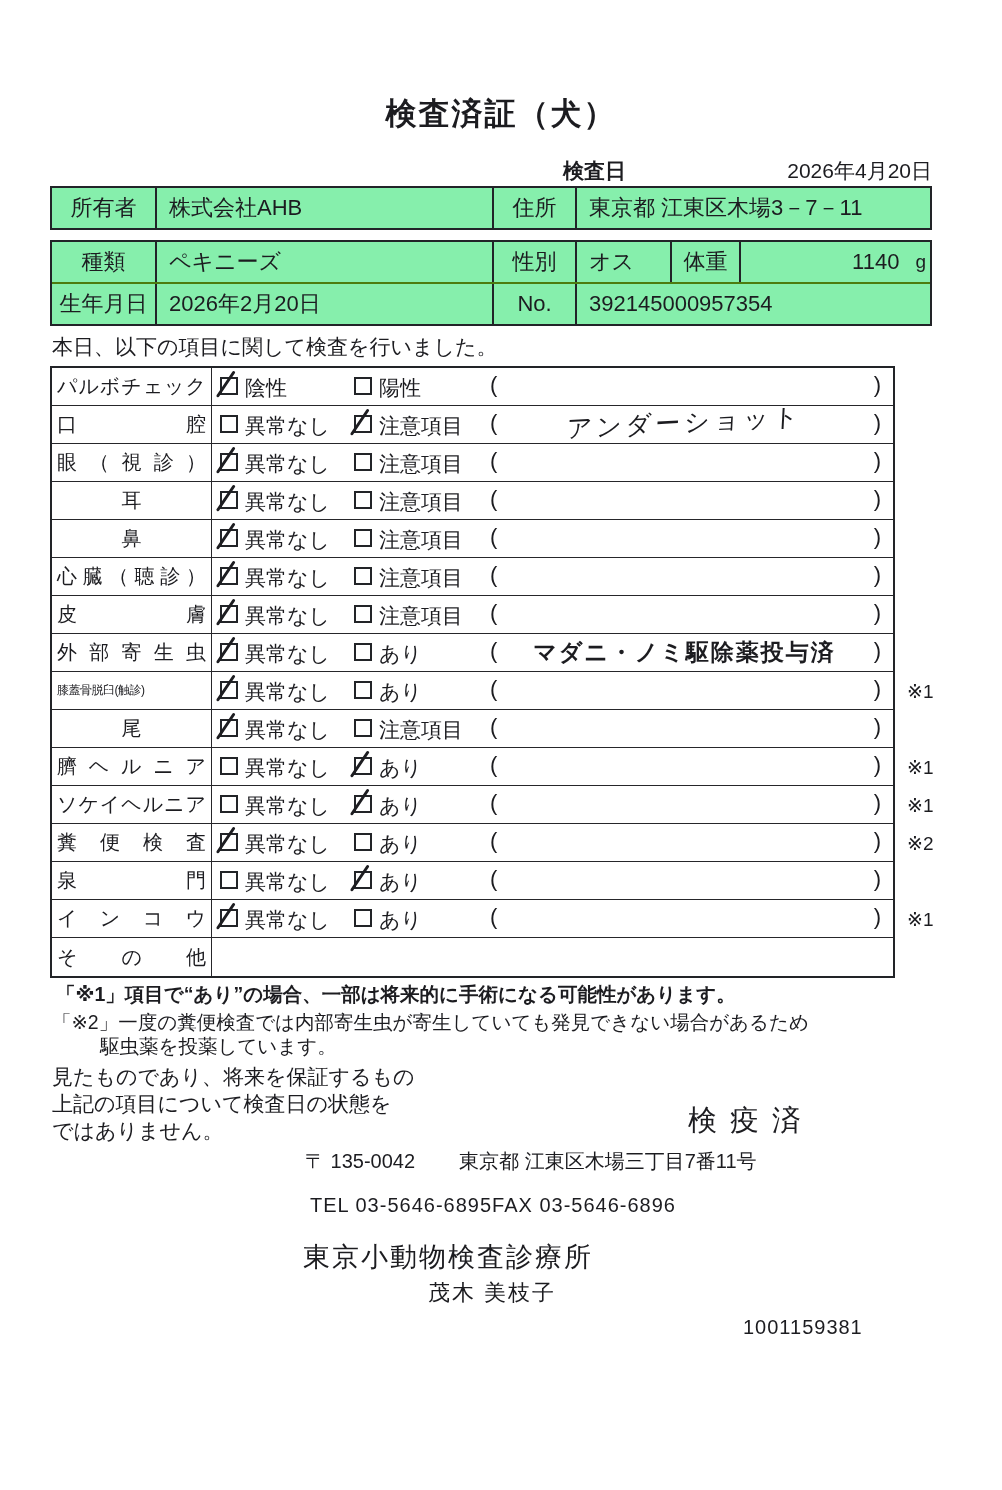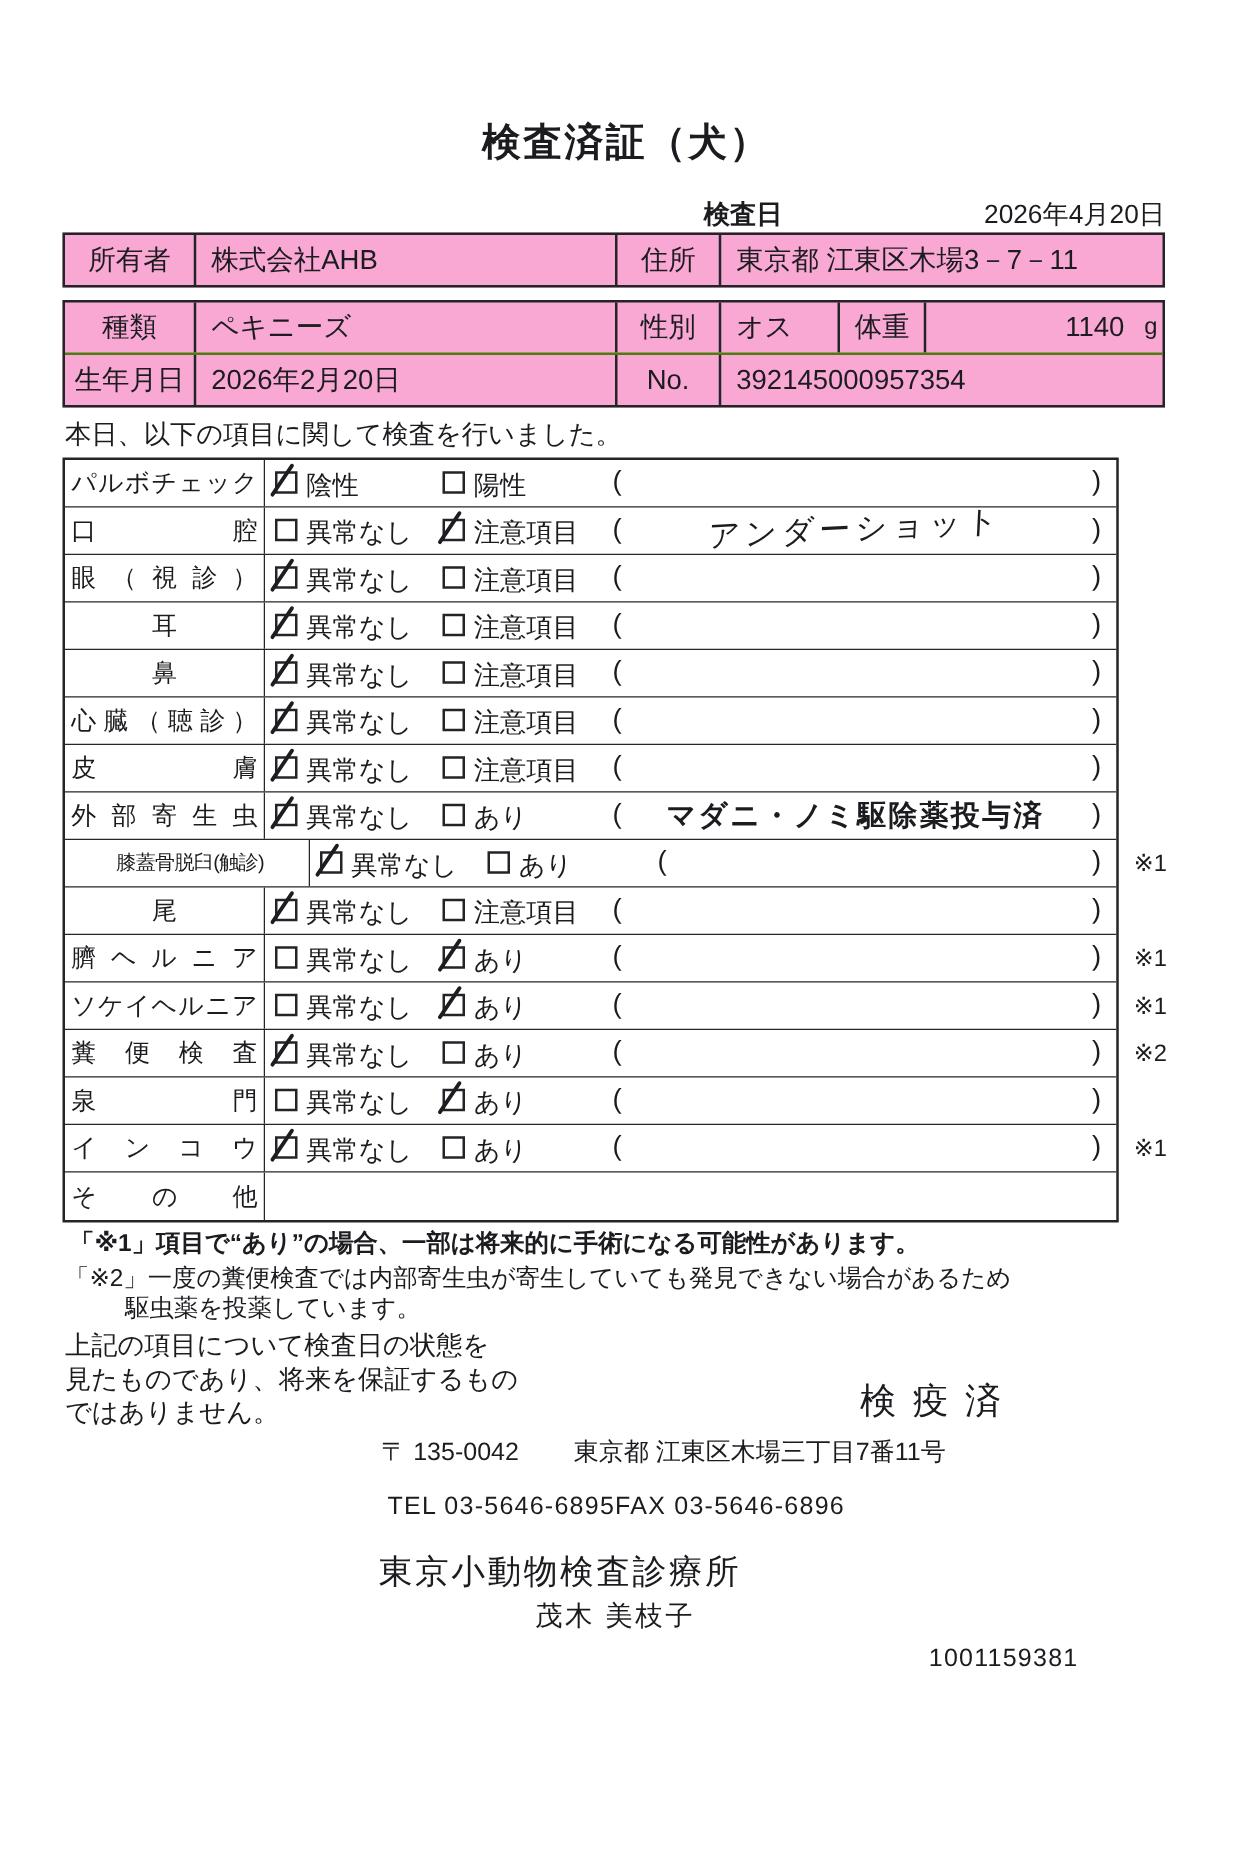--- a/index.html
+++ b/index.html
@@ -7,21 +7,21 @@
     position:relative;width:1002px;height:1490px;background:#fff;
     font-family:"Liberation Sans","DejaVu Sans",sans-serif;color:#1c1c20;
     overflow:hidden;
   }
   .abs{position:absolute;}
   
   .title{top:93px;left:0;width:100%;text-align:center;font-size:31px;font-weight:600;letter-spacing:2px;}
   .date-label{top:157px;left:563px;font-size:21px;font-weight:600;}
   .date-value{top:157px;left:700px;width:232px;text-align:right;font-size:21px;}
   
-  .tbl{border:2px solid #222428;box-sizing:border-box;background:#f9a8d4;}
+  .tbl{border:2px solid #222428;box-sizing:border-box;background:#86efac;}
   .tbl .cell{box-sizing:border-box;border-left:2px solid #222428;display:flex;align-items:center;font-size:22px;}
   .tbl .cell:first-child{border-left:none;}
   .cell.lbl{justify-content:center;font-weight:500;}
   .cell.val{padding-left:12px;}
   .owner-tbl{top:186px;left:50px;width:882px;height:44px;display:flex;}
   .pet-tbl{top:240px;left:50px;width:882px;height:86px;display:flex;flex-direction:column;}
   .pet-row{display:flex;flex:1;box-sizing:border-box;}
   .pet-row+.pet-row{border-top:2px solid #4d7c0f;}
   .w-lab{width:103px;flex:none;}
   .w-val1{width:337px;flex:none;}
@@ -34,21 +34,21 @@
   
   .intro{top:333px;left:52px;font-size:21px;font-weight:500;}
   
   .main-tbl{top:366px;left:50px;width:845px;border:2px solid #222428;box-sizing:border-box;background:#fff;}
   .trow{position:relative;height:38px;display:flex;box-sizing:border-box;border-bottom:1.5px solid #26262a;}
   .trow:last-child{border-bottom:none;}
   .tlabel{width:160px;flex:none;box-sizing:border-box;border-right:1.5px solid #26262a;
     display:flex;align-items:center;padding:0 5px;font-size:20px;font-weight:500;overflow:hidden;}
   .tlabel[data-spread]{justify-content:space-between;}
   .tlabel.center{justify-content:center;}
-  .tlabel.tight{font-size:16px;letter-spacing:-0.5px;margin-left:36px;}
+  .tlabel.tight{font-size:12px;letter-spacing:-0.5px;}
   .tcontent{position:relative;flex:1;}
   .cb{position:absolute;left:8px;top:9px;width:18px;height:18px;border:2.2px solid #222428;box-sizing:border-box;}
   .cb.cb2{left:142px;}
   .cb.checked::after{content:"";position:absolute;left:-4px;bottom:-5px;width:31px;height:2.6px;background:#1d1d21;
     transform:rotate(-56deg);transform-origin:left bottom;border-radius:2px;}
   .optlabel{position:absolute;top:6px;font-size:21px;}
   .o1{left:33px;}
   .o2{left:167px;}
   .paren{position:absolute;top:4px;font-size:22px;}
   .po{left:278px;}
@@ -381,22 +381,22 @@
       <div class="tcontent"></div>
     </div>
 
   </div>
 
   <div class="abs fn1">「※1」項目で“あり”の場合、一部は将来的に手術になる可能性があります。</div>
   <div class="abs fn2">「※2」一度の糞便検査では内部寄生虫が寄生していても発見できない場合があるため</div>
   <div class="abs fn3">駆虫薬を投薬しています。</div>
 
   <div class="abs disclaimer">
+    <span>見たものであり、将来を保証するもの</span>
     <span>上記の項目について検査日の状態を</span>
-    <span>見たものであり、将来を保証するもの</span>
     <span>ではありません。</span>
   </div>
 
   <div class="abs stamp">検疫済</div>
 
   <div class="abs postal-line">
     <span>〒 135-0042</span>
     <span>東京都 江東区木場三丁目7番11号</span>
   </div>
 

